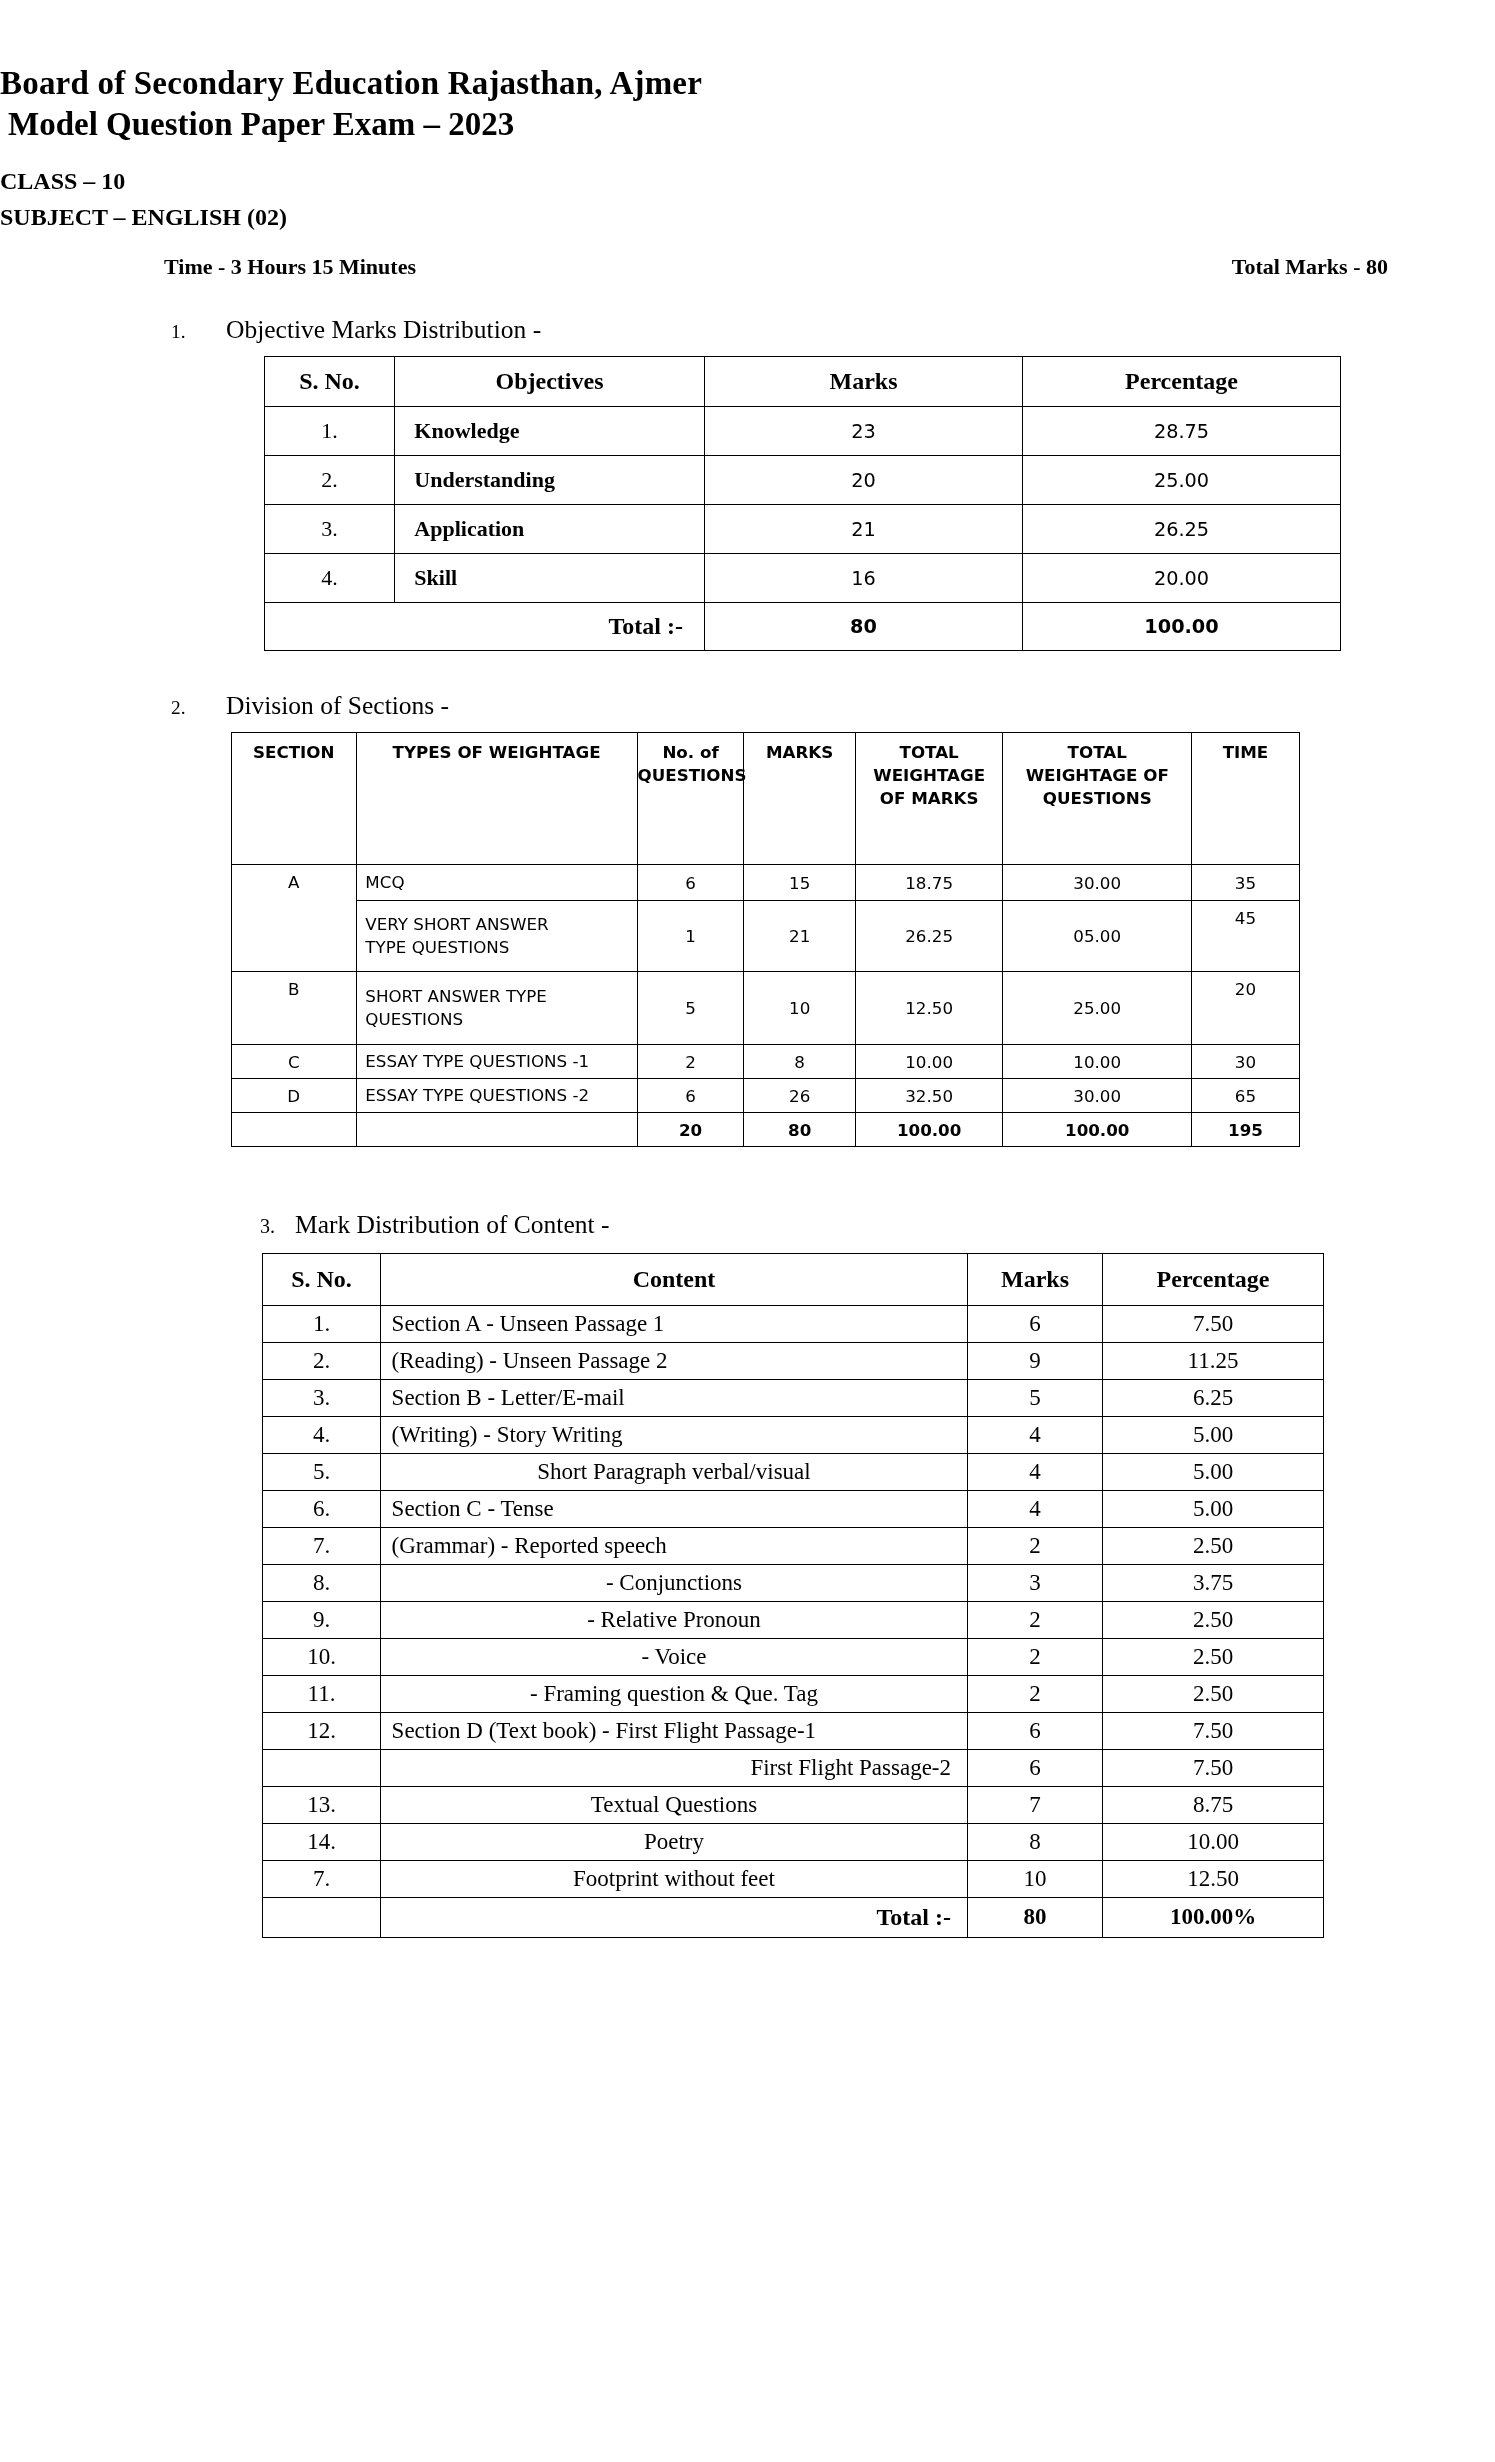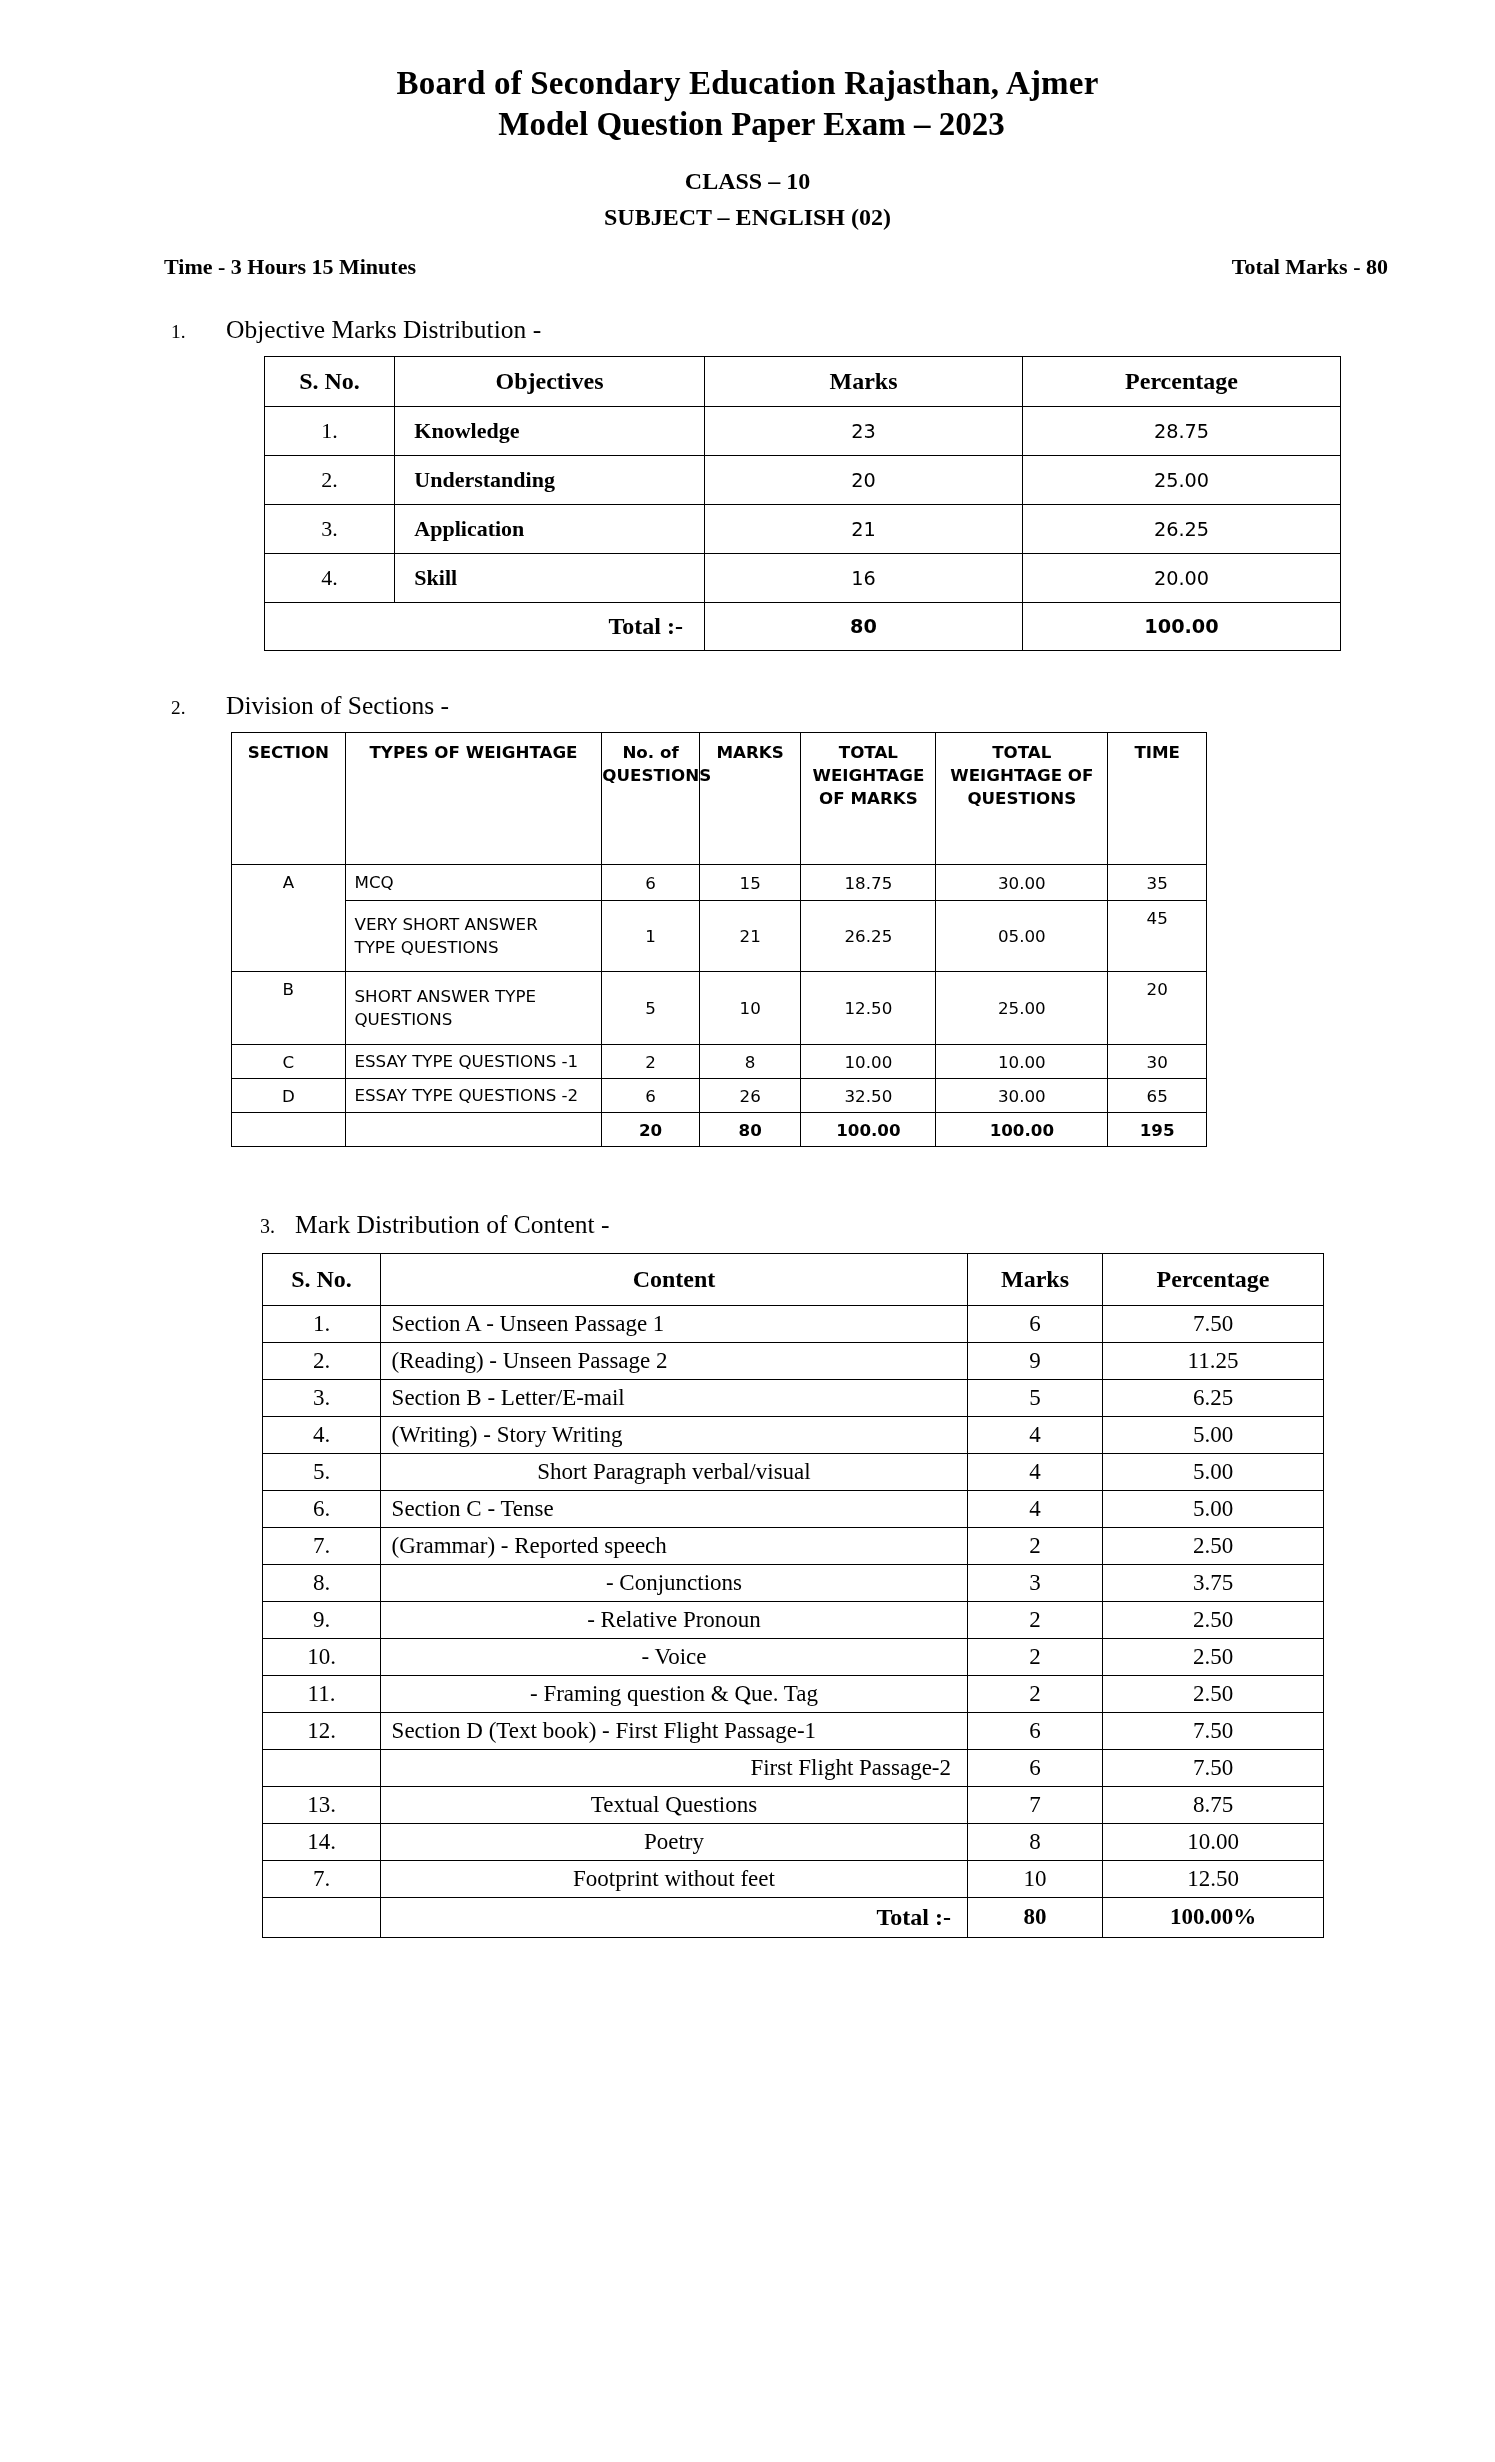--- a/index.html
+++ b/index.html
@@ -11,21 +11,20 @@
     width: 1495px;
     height: 2462px;
     font-family: "Liberation Serif", serif;
     color: #000000;
     position: relative;
     overflow: hidden;
   }
 
   
   .doc-header {
-    text-align: center;
     padding-top: 63px;
   }
   .title-line-1 {
     font-size: 33px;
     font-weight: bold;
     letter-spacing: 0.2px;
     line-height: 1.22;
   }
   .title-line-2 {
     font-size: 33px;
@@ -129,21 +128,21 @@
     font-size: 24px;
   }
   #table-objectives tr.total-row td.num {
     font-weight: bold;
   }
   #table-objectives tr.row-skill td { border-top-width: 1.8px; }
 
   
   #table-sections {
     margin: 10.6px 0 0 231px;
-    width: 976px;
+    width: 1069px;
     font-family: "DejaVu Sans", sans-serif;
     font-size: 16.7px;
   }
   #table-sections col.s1 { width: 113px; }
   #table-sections col.s2 { width: 255px; }
   #table-sections col.s3 { width: 97px; }
   #table-sections col.s4 { width: 101px; }
   #table-sections col.s5 { width: 134px; }
   #table-sections col.s6 { width: 171px; }
   #table-sections col.s7 { width: 98px; }

